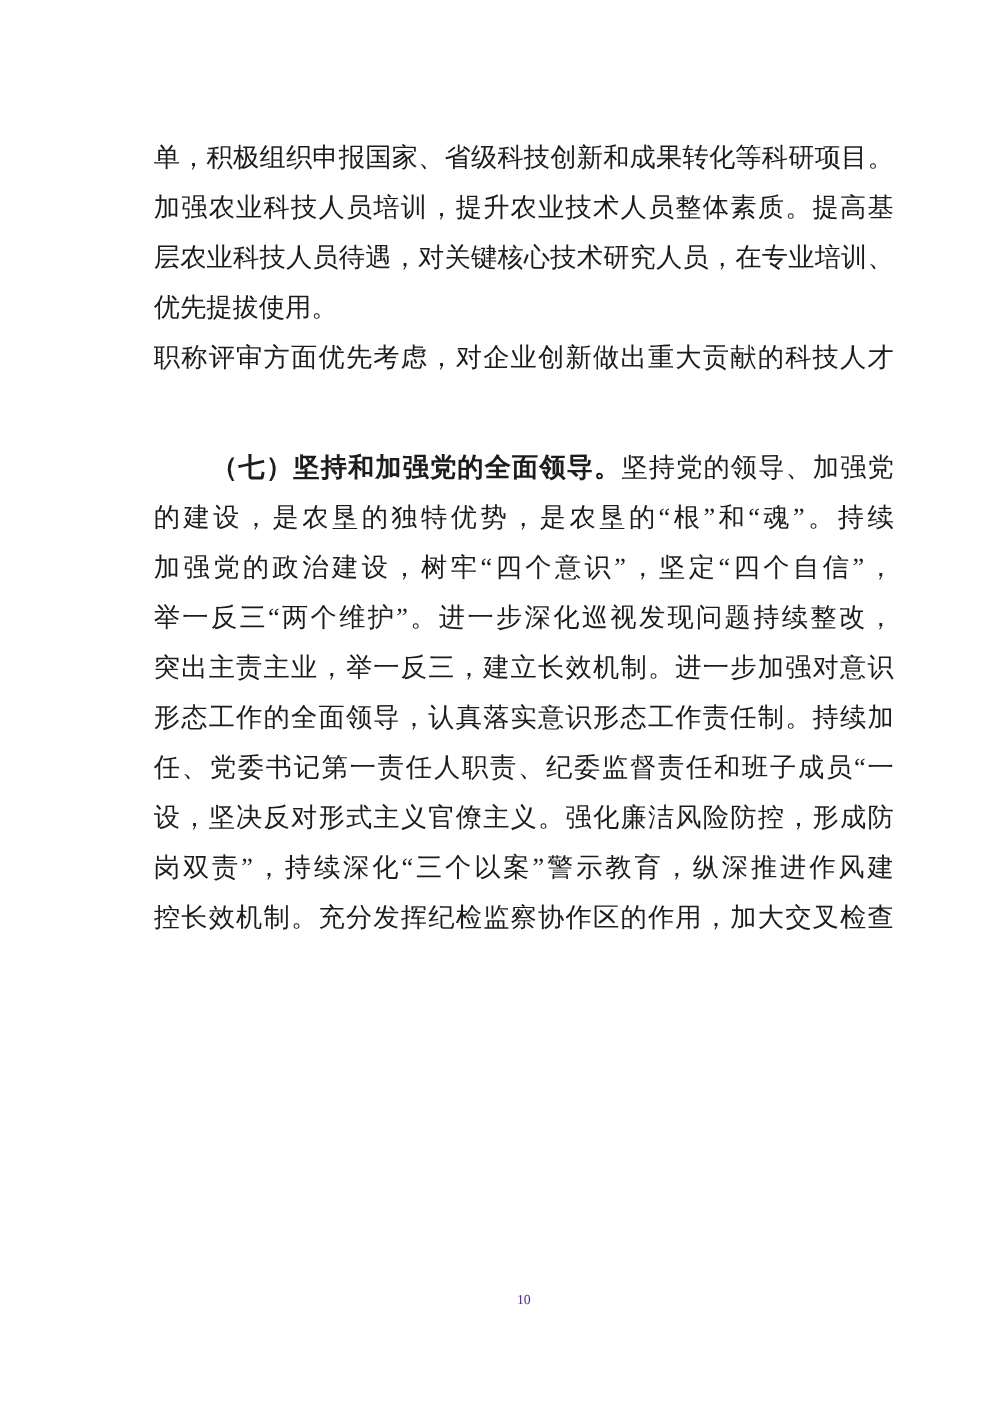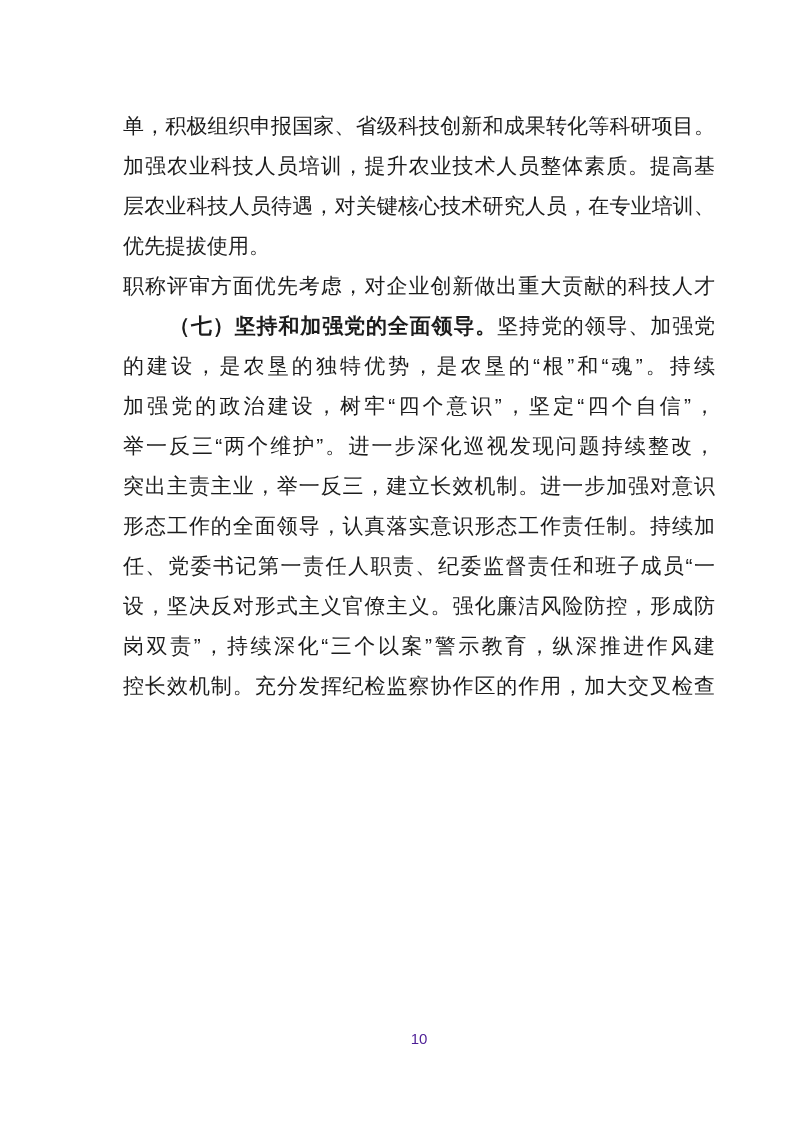--- a/index.html
+++ b/index.html
@@ -6,21 +6,21 @@
     margin: 0;
     padding: 0;
     background: #ffffff;
   }
   .page {
     position: relative;
     width: 800px;
     height: 1130px;
     background: #ffffff;
     overflow: hidden;
-    font-family: Liberation Sans, sans-serif;
+    font-family: Liberation Serif, serif;
     color: #1c1c1c;
   }
   .doc-body {
     position: absolute;
     left: 123px;
     top: 106px;
     width: 592px;
   }
   .line {
     height: 40px;
@@ -30,33 +30,34 @@
     text-align: left;
     white-space: normal;
     overflow: hidden;
   }
   .line.justify {
     text-align: justify;
     text-align-last: justify;
   }
   .line.indent {
     padding-left: 46px;
+    margin-top: 48px;
   }
   .bold {
     font-weight: 700;
   }
   .footer {
     position: absolute;
     left: 123px;
     top: 1030px;
     width: 592px;
     text-align: center;
   }
   .page-number {
-    font-size: 15px;
+    font-size: 11px;
     line-height: 18px;
     color: #4c1d95;
   }
 </style>
 </head>
 <body>
 
 <div class="page">
   <div class="doc-body">
       <div class="line justify"><span>单，积极组织申报国家、省级科技创新和成果转化等科研项目。</span></div>

